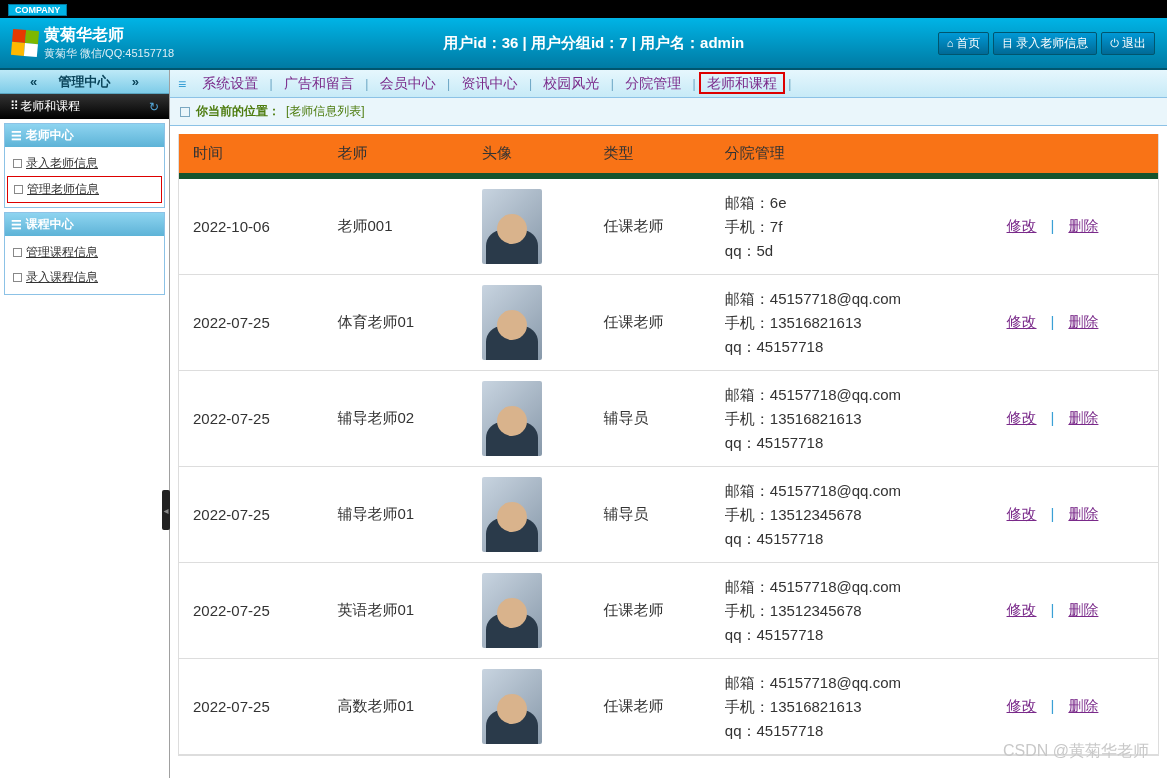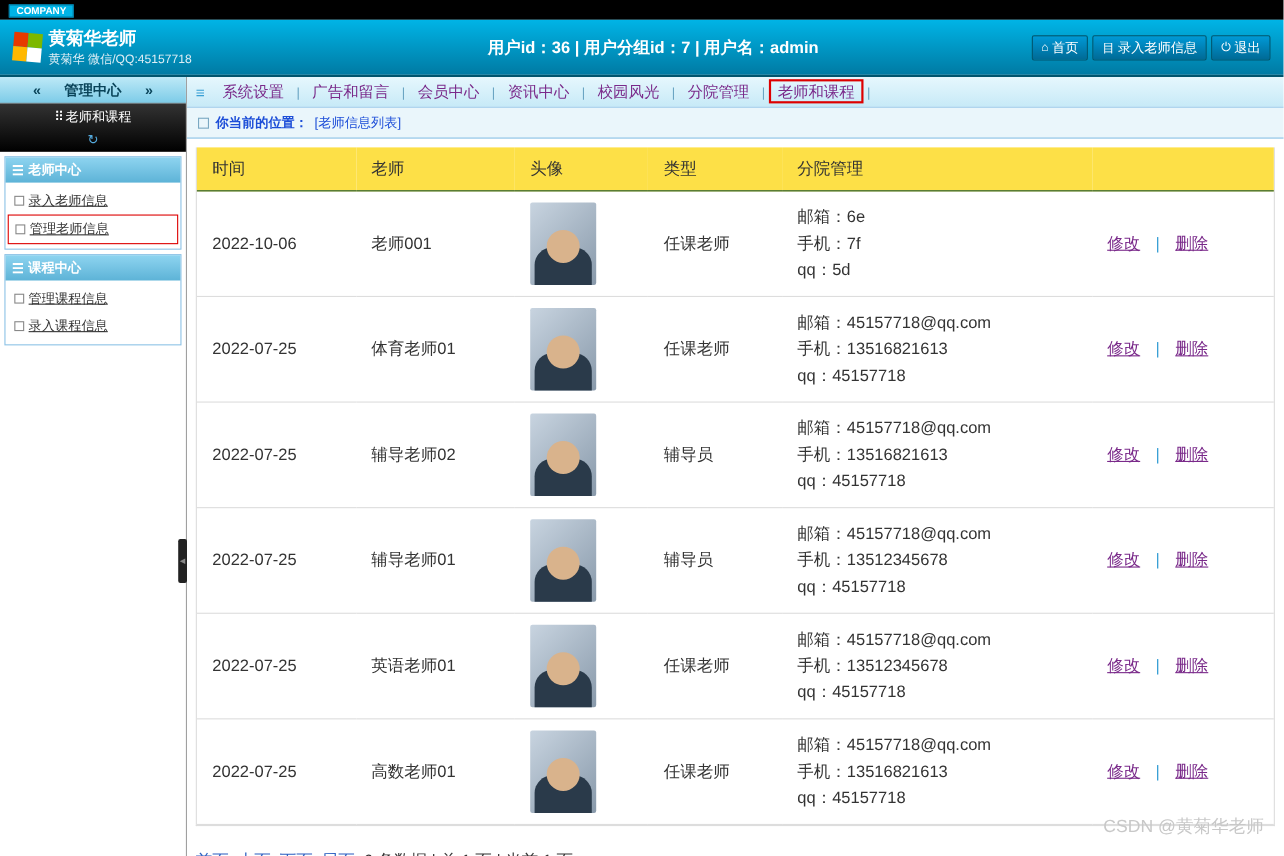--- a/index.html
+++ b/index.html
@@ -13,41 +13,41 @@
 .lc1 { background: #e63900; } .lc2 { background: #7cb800; } .lc3 { background: #fff; } .lc4 { background: #ffb800; }
 .logo-txt h1 { font-size: 16px; font-weight: bold; }
 .logo-txt p { font-size: 11px; color: #ddeef5; }
 .header-center { flex: 1; text-align: center; font-size: 15px; font-weight: bold; }
 .header-right { display: flex; gap: 4px; padding-right: 12px; }
 .hr-btn { background: linear-gradient(to bottom,#0099d6,#006a96); border: 1px solid #00556e; color: #fff; padding: 2px 8px; border-radius: 2px; font-size: 12px; display: flex; align-items: center; gap: 3px; cursor: pointer; }
 .hr-btn .ico { font-size: 11px; }
 .body-wrap { display: flex; }
 .left-col { width: 170px; background: #fff; border-right: 1px solid #a0a0a0; min-height: 710px; position: relative; }
 .mgmt-center { background: linear-gradient(to bottom,#bde9f7,#7ecce8); height: 24px; display: flex; align-items: center; justify-content: space-between; color: #0a445a; font-weight: bold; font-size: 13px; padding: 0 30px; border-bottom: 1px solid #5aa5c1; }
-.tree-hdr { background: linear-gradient(to bottom,#333,#000); color: #fff; padding: 4px 10px; font-size: 12px; display: flex; align-items: center; gap: 5px; justify-content: space-between; flex-direction: column; }
+.tree-hdr { background: linear-gradient(to bottom,#333,#000); color: #fff; padding: 4px 10px; font-size: 12px; display: flex; align-items: center; gap: 5px; justify-content: space-between; }
 .tree-hdr .dots { letter-spacing: -2px; }
 .side-box { margin: 4px; border: 1px solid #8cc2e6; }
 .side-box-hd { background: linear-gradient(to bottom,#8ed4f0,#5db3d7); color: #fff; padding: 3px 6px; font-size: 12px; font-weight: bold; display: flex; align-items: center; gap: 4px; }
 .side-box ul { list-style: none; padding: 4px 2px; }
 .side-box li { padding: 4px 6px; display: flex; align-items: center; gap: 4px; }
 .side-box li a { color: #333; text-decoration: underline; font-size: 12px; }
 .side-box li.sel { border: 1px solid #d00; }
 .sq-icon { display: inline-block; width: 9px; height: 9px; border: 1px solid #888; background: #fff; }
 .collapse-handle { position: absolute; top: 420px; left: 162px; width: 8px; height: 40px; background: #222; border-radius: 2px; display: flex; align-items: center; justify-content: center; color: #888; font-size: 10px; }
 .right-col { flex: 1; }
 .top-nav { background: linear-gradient(to bottom,#e6f7fd,#c7eaf7); height: 28px; display: flex; align-items: center; padding: 0 8px; border-bottom: 1px solid #8cc2e6; gap: 2px; }
 .top-nav .hamb { color: #3aa0d5; font-size: 14px; margin-right: 6px; }
 .top-nav a { color: #7a2a8a; font-size: 14px; text-decoration: none; padding: 2px 8px; }
 .top-nav .sep { color: #6aa5c3; }
 .top-nav a.hl { border: 2px solid #d00; padding: 1px 6px; }
-.bc-bar { background: #eaf6fb; border-bottom: 1px solid #8cc2e6; padding: 5px 10px; display: flex; align-items: center; gap: 6px; font-size: 12px; color: #1d4ed8; }
+.bc-bar { background: #eaf6fb; border-bottom: 1px solid #8cc2e6; padding: 5px 10px; display: flex; align-items: center; gap: 6px; font-size: 12px; color: #4d7c0f; }
 .bc-bar .bico { width: 10px; height: 10px; border: 1px solid #7aa8c2; display: inline-block; }
 .content { margin: 8px; border: 1px solid #ddd; border-top: none; }
 .tbl { width: 100%; border-collapse: collapse; }
-.tbl th { text-align: left; padding: 10px 14px; font-size: 15px; color: #333; border-bottom: 1px solid #14532d; background: #fde047; font-weight: normal; }
+.tbl th { text-align: left; padding: 10px 14px; font-size: 15px; color: #333; border-bottom: 6px solid #14532d; background: #f97316; font-weight: normal; }
 .tbl td { padding: 10px 14px; font-size: 15px; color: #333; border-bottom: 1px solid #ddd; vertical-align: middle; }
 .avatar { width: 60px; height: 75px; background: linear-gradient(135deg,#c8d4e0,#89a); border-radius: 2px; display: flex; align-items: flex-end; justify-content: center; overflow: hidden; }
 .avatar .head { width: 30px; height: 30px; background: #d9b38c; border-radius: 50%; margin-bottom: 20px; position: relative; }
 .avatar .body { position: absolute; width: 52px; height: 34px; background: #2a3a4a; border-radius: 16px 16px 0 0; margin-top: 46px; }
 .contact-line { line-height: 1.6; }
 .act a { color: #7a2a8a; text-decoration: underline; font-size: 15px; }
 .act .vs { color: #3aa0d5; padding: 0 14px; }
 .pager { padding: 14px 8px; font-size: 15px; color: #333; }
 .pager a { color: #2b5fc1; text-decoration: underline; margin-right: 4px; }
 .watermark { position: fixed; right: 18px; bottom: 16px; color: #c8c8c8; font-size: 16px; pointer-events: none; }

